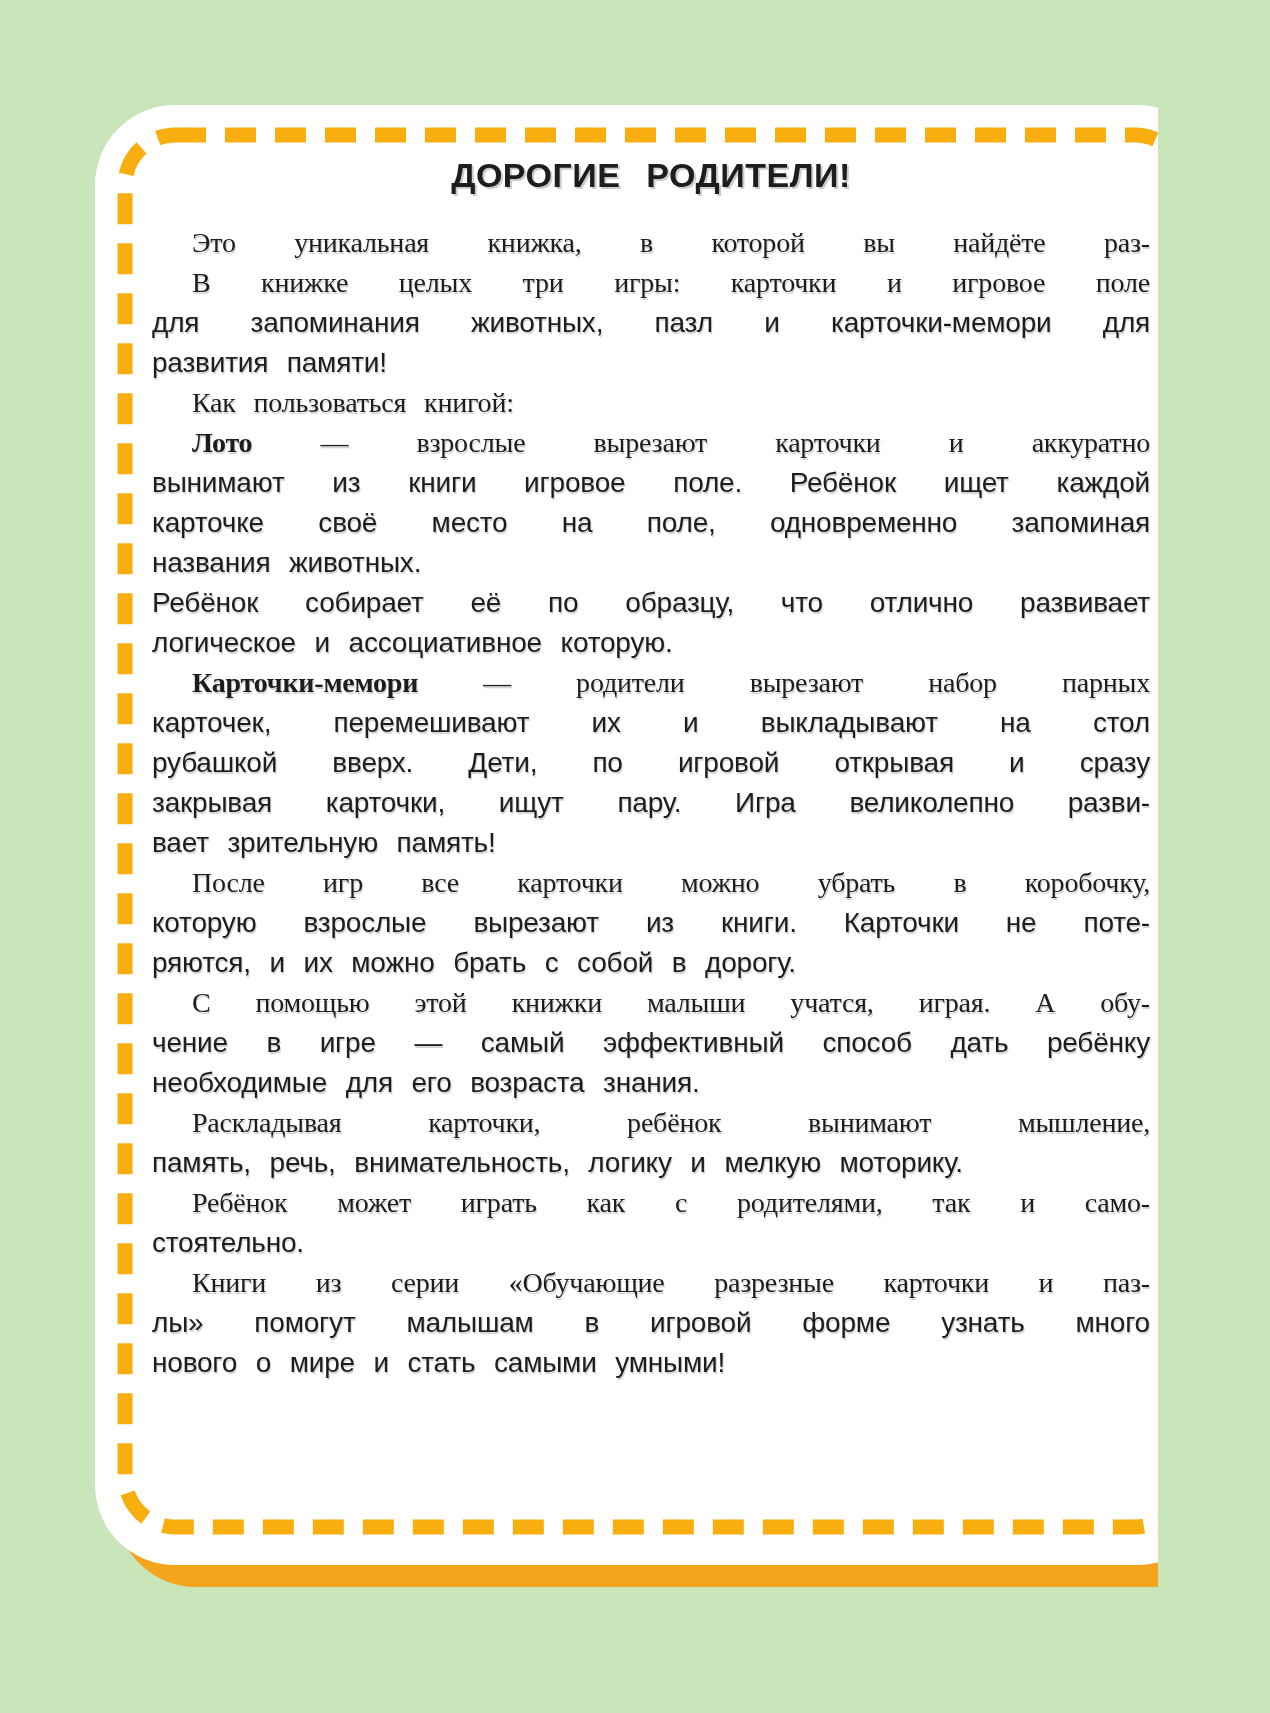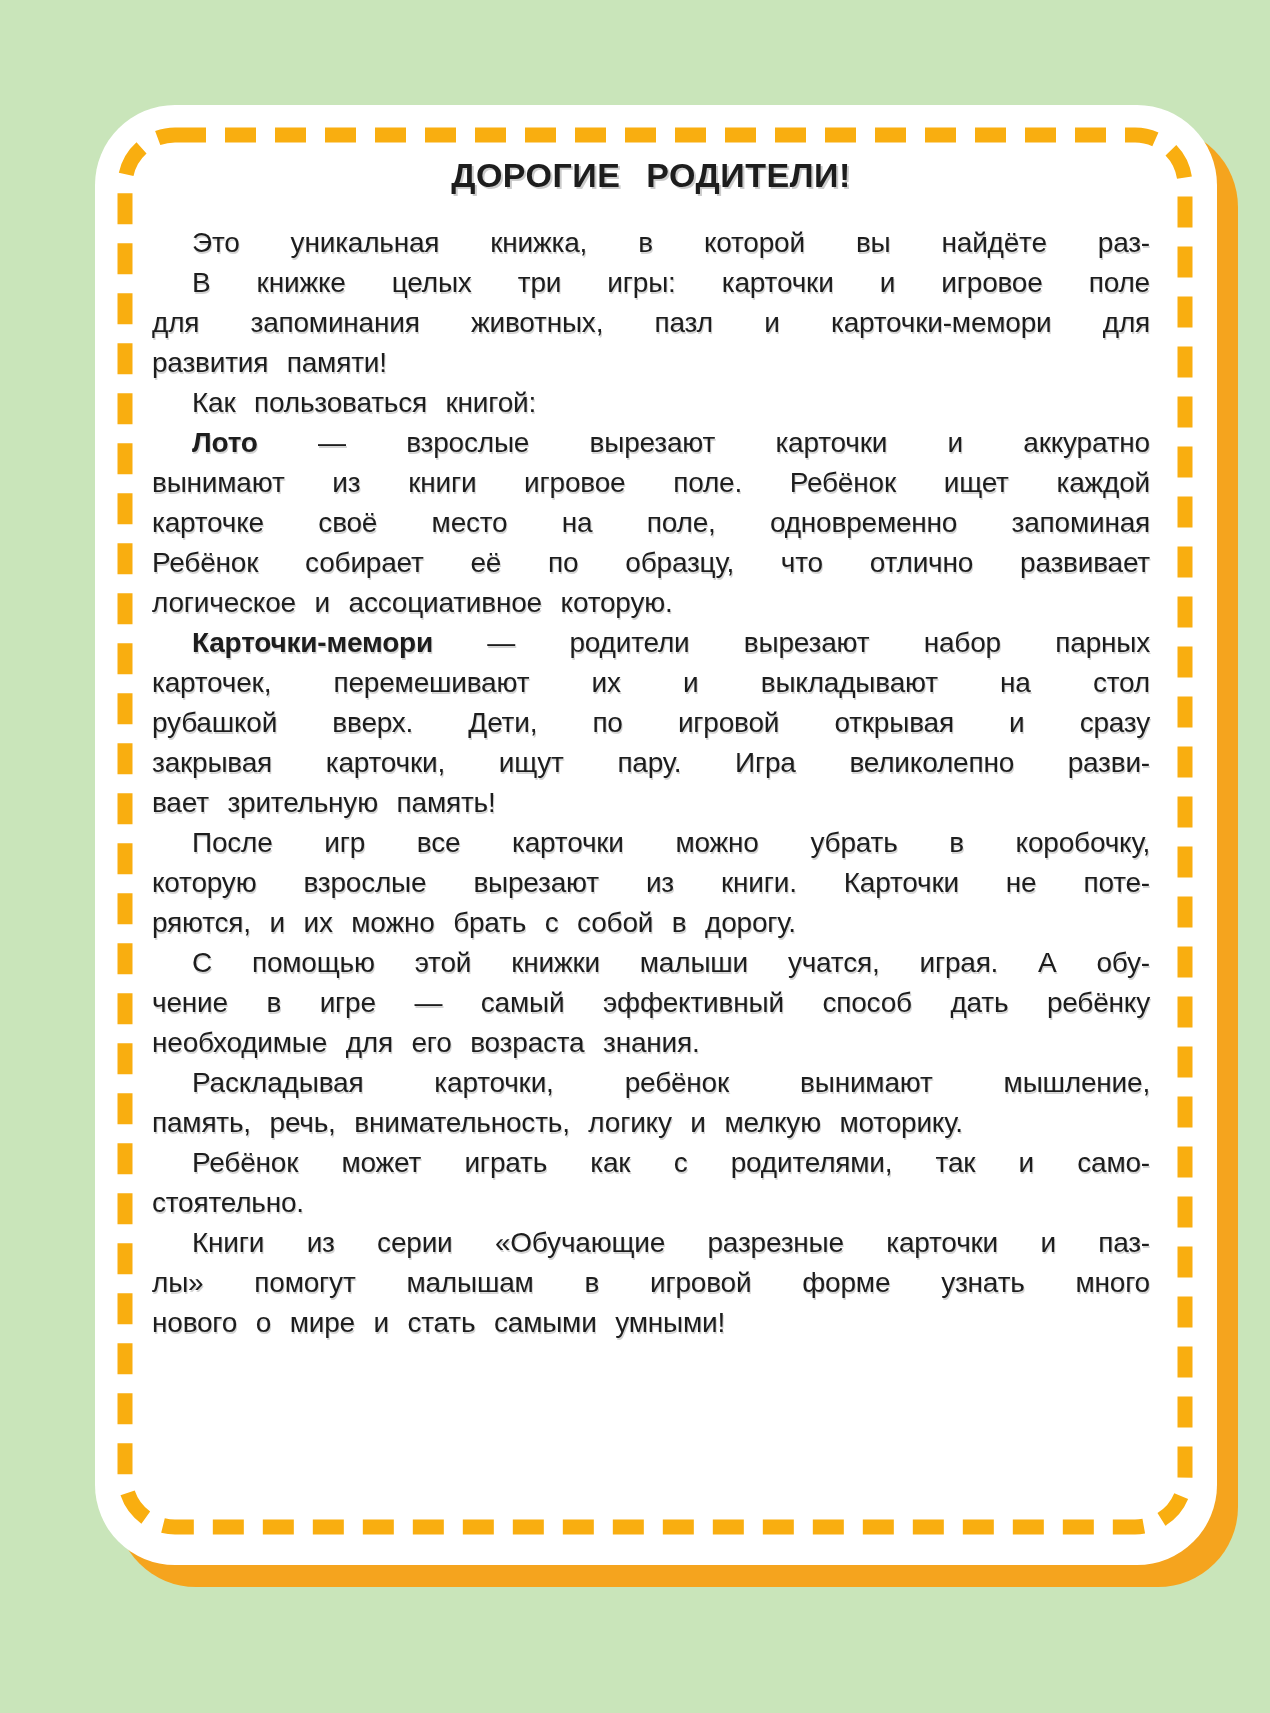--- a/index.html
+++ b/index.html
@@ -1,18 +1,18 @@
 <!DOCTYPE html>
 <html style="--bg: #c9e5ba; --card: #ffffff; --accent-dash: #f9ae10; --accent-shadow: #f5a41e; --ink: #1d1d1d;"><head>
 <meta charset="utf-8">
 <style>
   html,body{margin:0;padding:0;background:#c9e5ba;}
   .page{
     position:relative;
-    width:1270px;height:1713px;
+    width:1158px;height:1713px;
     background:var(--bg,#c9e5ba);
     overflow:hidden;
     font-family:"Liberation Sans",sans-serif;
   }
   .card-shadow{
     position:absolute;
     left:116px;top:127px;
     width:1122px;height:1460px;
     border-radius:80px;
     background:var(--accent-shadow,#f5a41e);
@@ -55,20 +55,21 @@
   }
   .line{
     text-align:justify;
     text-align-last:justify;
   }
   .line.last{
     text-align-last:left;
   }
   .line.first{
     text-indent:40px;
+    font-family:Liberation Serif, serif;
   }
   .line b{font-weight:bold;}
 </style>
 </head>
 <body>
 
 <div class="page">
   <div class="card-shadow"></div>
   <div class="card">
     <svg class="dashed-border" width="1122" height="1460" viewBox="0 0 1122 1460" aria-hidden="true">
@@ -85,20 +86,21 @@
             <div class="line">для запоминания животных, пазл и карточки-мемори для</div>
             <div class="line last">развития памяти!</div>
           </div>
           <div class="paragraph">
             <div class="line first last">Как пользоваться книгой:</div>
           </div>
           <div class="paragraph">
             <div class="line first"><b>Лото</b> — взрослые вырезают карточки и аккуратно</div>
             <div class="line">вынимают из книги игровое поле. Ребёнок ищет каждой</div>
             <div class="line">карточке своё место на поле, одновременно запоминая</div>
+            <div class="line last">названия животных.</div>
           </div>
           <div class="paragraph">
             <div class="line">Ребёнок собирает её по образцу, что отлично развивает</div>
             <div class="line last">логическое и ассоциативное которую.</div>
           </div>
           <div class="paragraph">
             <div class="line first"><b>Карточки-мемори</b> — родители вырезают набор парных</div>
             <div class="line">карточек, перемешивают их и выкладывают на стол</div>
             <div class="line">рубашкой вверх. Дети, по игровой открывая и сразу</div>
             <div class="line">закрывая карточки, ищут пару. Игра великолепно разви-</div>

